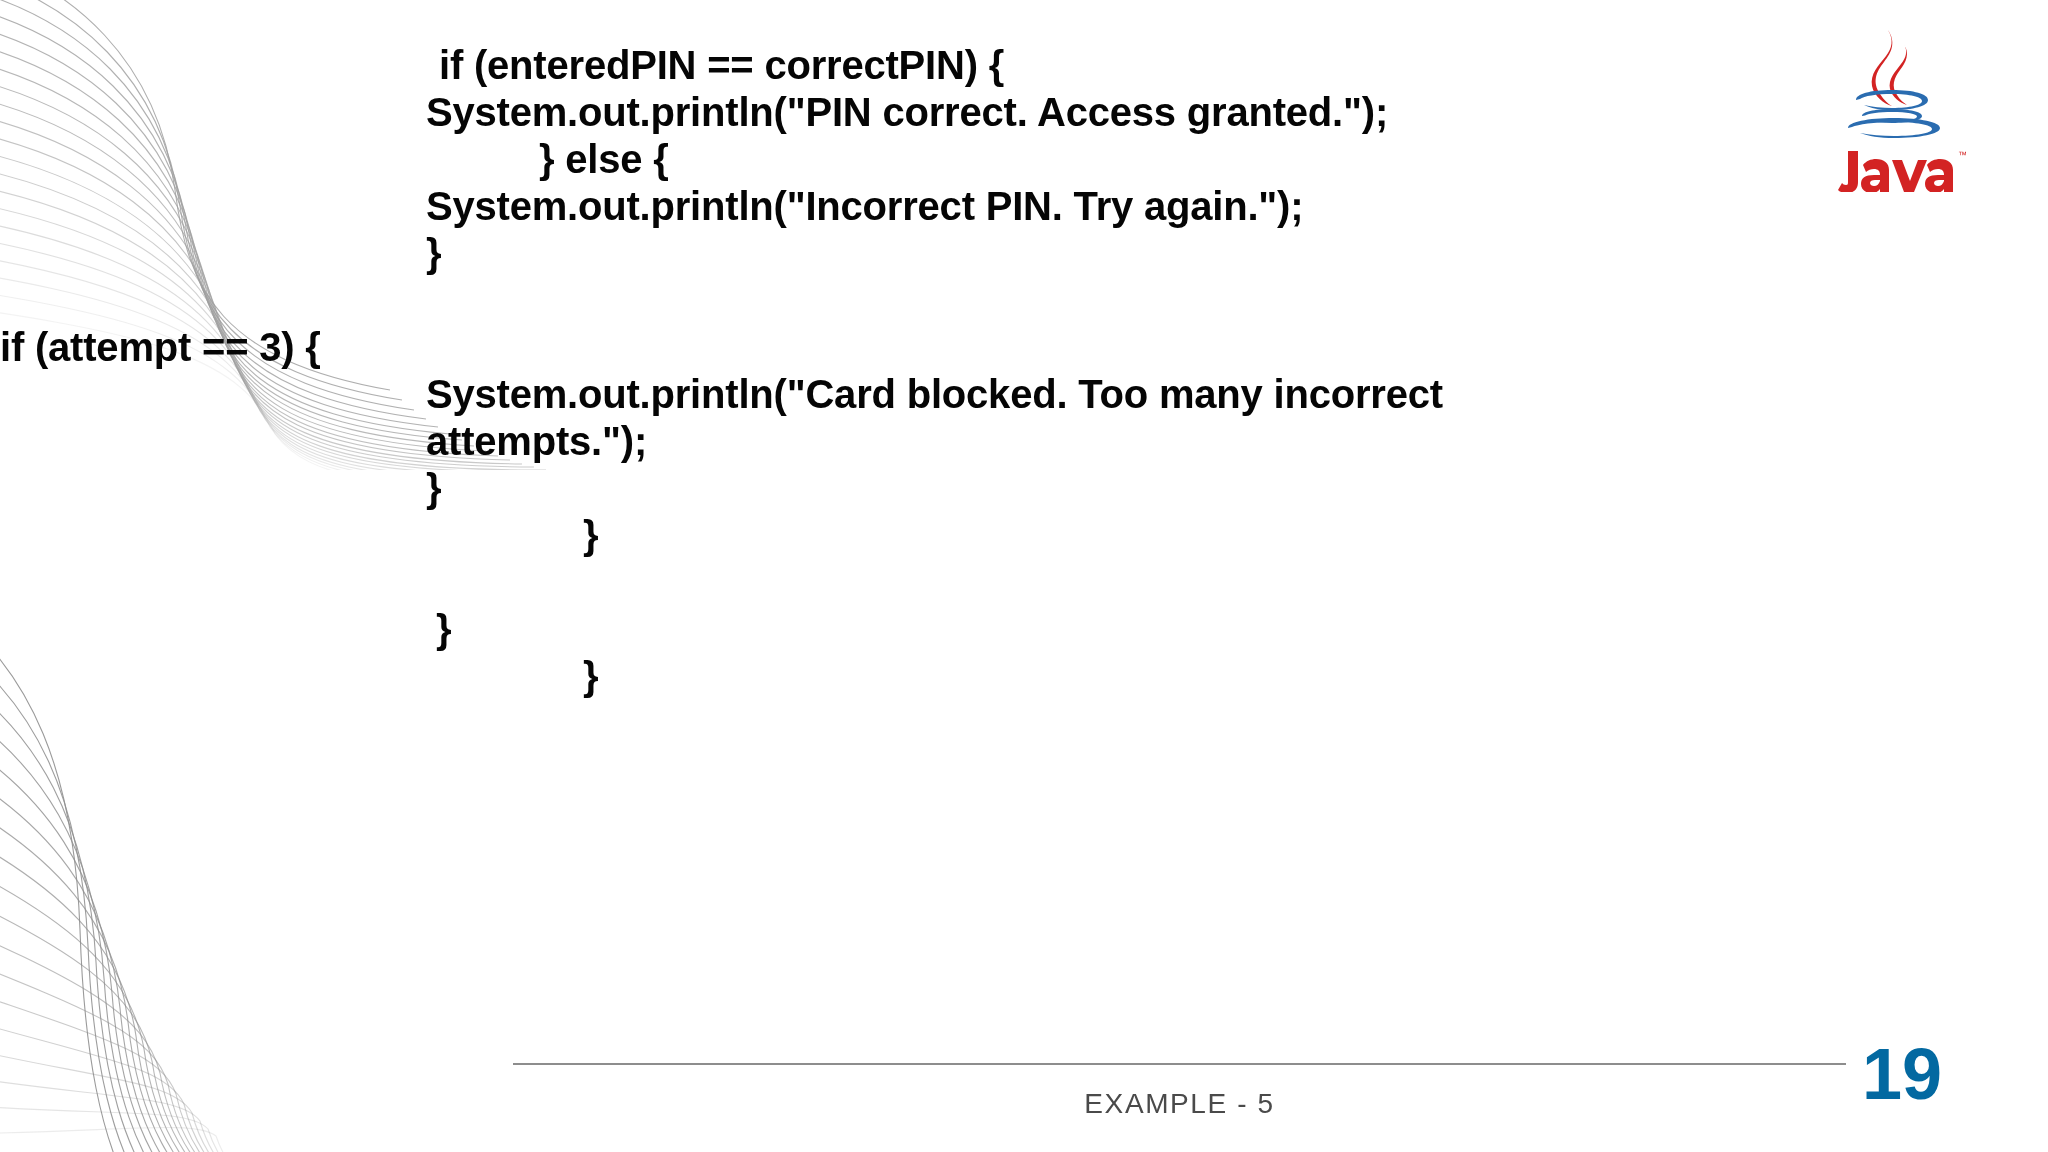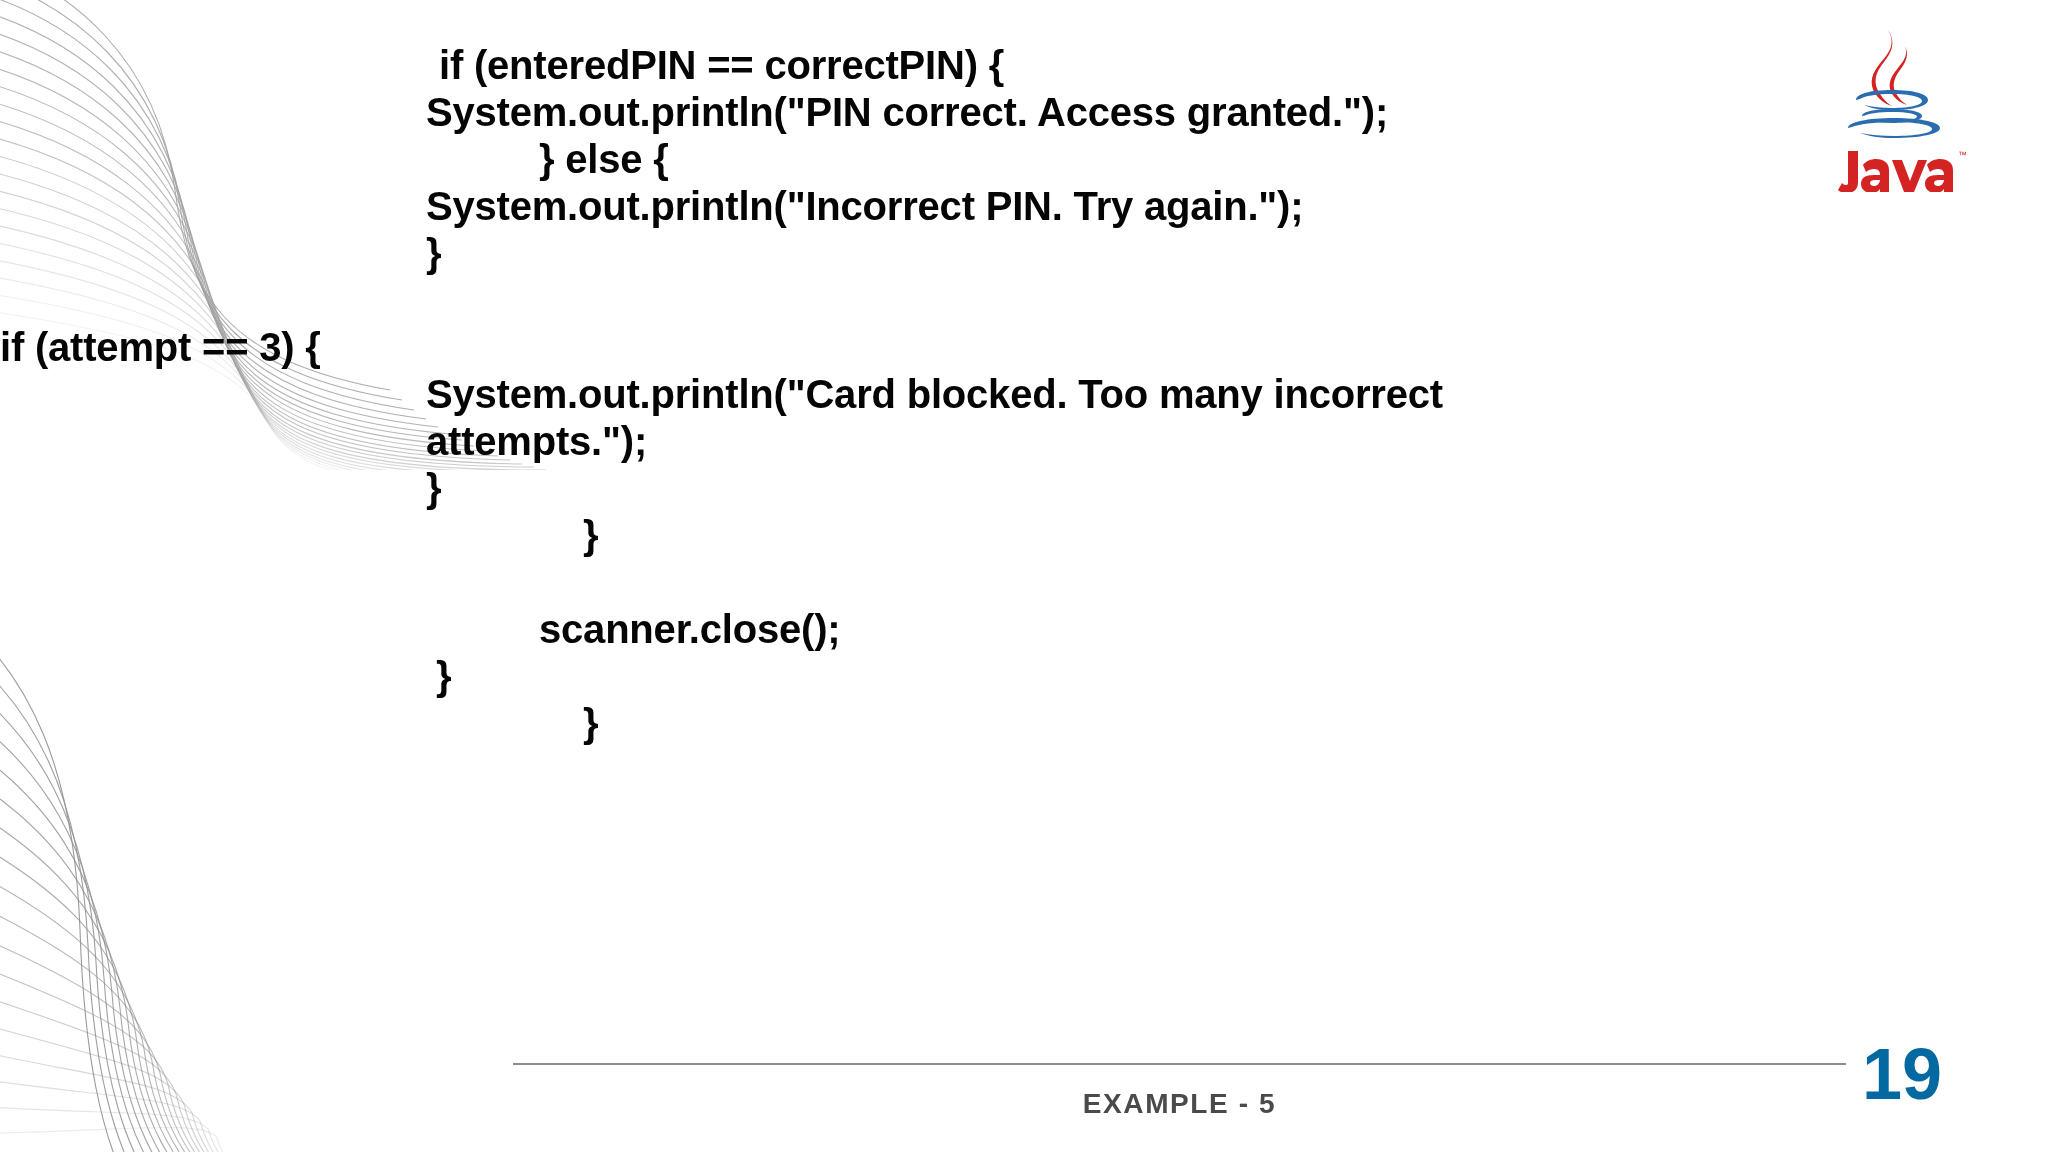--- a/index.html
+++ b/index.html
@@ -86,21 +86,21 @@
     height: 2px;
     background: #8d8d8d;
   }
   #footer-caption {
     position: absolute;
     left: 513px;
     top: 1088px;
     width: 1333px;
     text-align: center;
     font-size: 28px;
-    font-weight: bold;
+    font-weight: normal;
     letter-spacing: 1.6px;
     color: #4a4a4a;
   }
   #page-number {
     position: absolute;
     left: 1862px;
     top: 1038px;
     font-size: 72px;
     font-weight: bold;
     color: #0369a1;
@@ -188,21 +188,20 @@
     <div class="code-line ind-2">} else {</div>
     <div class="code-line ind-1">System.out.println("Incorrect PIN. Try again.");</div>
     <div class="code-line ind-1">}</div>
     <div class="blank-line"></div>
     <div class="code-line ind-3">if (attempt == 3) {</div>
     <div class="code-line ind-1">System.out.println("Card blocked. Too many incorrect</div>
     <div class="code-line ind-1">attempts.");</div>
     <div class="code-line ind-1">}</div>
     <div class="code-line ind-4">}</div>
     <div class="blank-line"></div>
-    <div class="code-line ind-5">scanner.close();</div>
     <div class="code-line ind-6">}</div>
     <div class="code-line ind-4">}</div>
   </div>
 
   <div id="footer-rule"></div>
   <div id="footer-caption">EXAMPLE - 5</div>
   <div id="page-number">19</div>
 
 </div>
 

